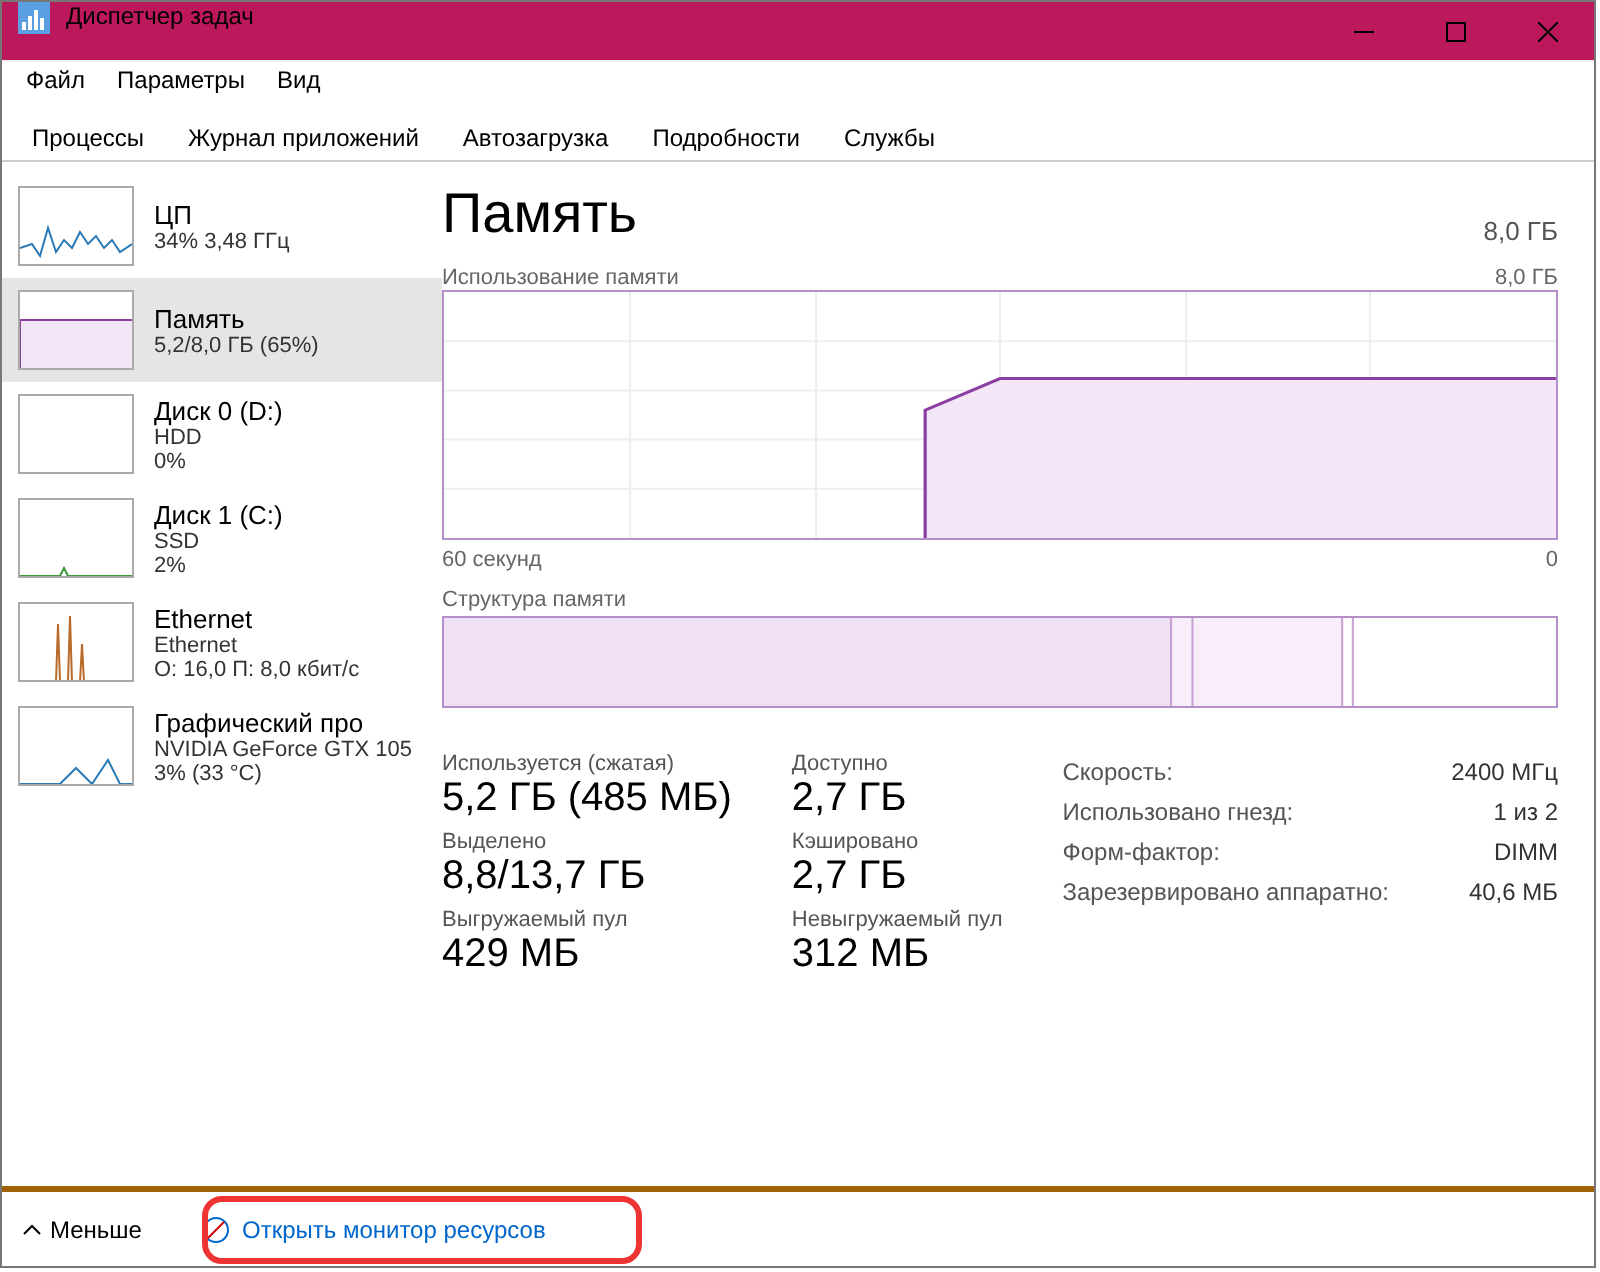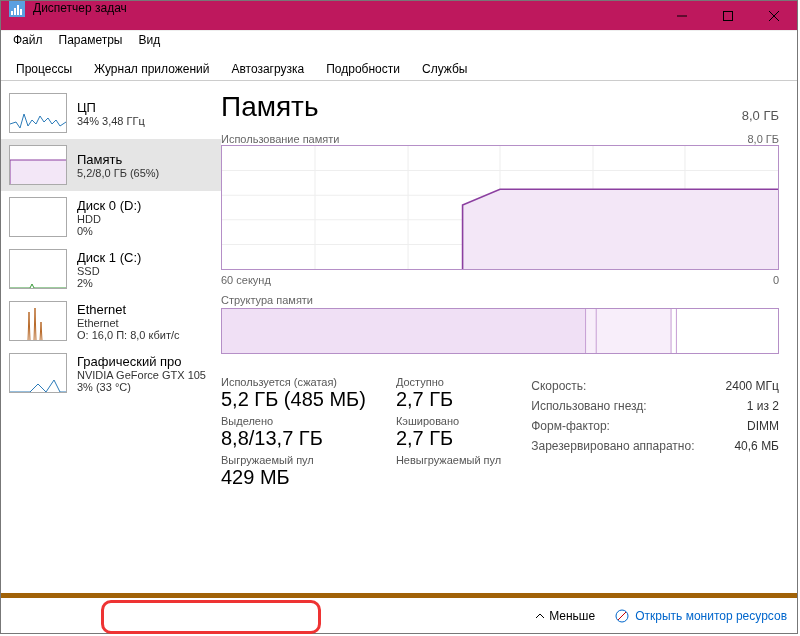--- a/index.html
+++ b/index.html
@@ -32,21 +32,21 @@
 .chart-xaxis { display: flex; justify-content: space-between; font-size: 11px; color: #666; margin-top: 4px;}
 .chart2-label { font-size: 11px; color: #666; margin-top: 8px;}
 .chart2 { border: 1px solid #b58fc7; height: 46px; margin-top: 2px; position: relative; background: #fff; }
 .stats { display: flex; margin-top: 22px; gap: 30px; }
 .stats-col { display: flex; flex-direction: column; gap: 0;}
 .stat-block { margin-bottom: 4px;}
 .stat-label { font-size: 11px; color: #555; }
 .stat-value { font-size: 20px; font-weight: 400; margin-top: 0; }
 .kv-row { display: flex; justify-content: space-between; font-size: 12px; color: #333; gap: 24px; line-height: 20px;}
 .kv-row .k { color: #555; min-width: 170px;}
-.footer { height: 40px; display: flex; align-items: center; padding: 0 10px; border-top: 5px solid #a16207; position: relative; justify-content: flex-end;}
+.footer { height: 40px; display: flex; align-items: center; padding: 0 10px; border-top: 3px solid #a16207; gap: 10px; position: relative;}
 .footer .less { display: flex; align-items: center; gap: 4px; font-size: 12px; }
 .footer .link { color: #0066cc; display: flex; align-items: center; gap: 6px; font-size: 12px; }
 .footer .highlight { border: 3px solid #e33; border-radius: 10px; position: absolute; left: 100px; top: 2px; width: 220px; height: 34px; pointer-events:none;}
 svg { display: block; }
 </style>
 </head>
 <body>
 
 <div class="window">
 
@@ -230,20 +230,21 @@
           <div class="stat-block">
               <div class="stat-label">Доступно</div>
               <div class="stat-value">2,7 ГБ</div>
             </div>
           <div class="stat-block">
               <div class="stat-label">Кэшировано</div>
               <div class="stat-value">2,7 ГБ</div>
             </div>
           <div class="stat-block">
               <div class="stat-label">Невыгружаемый пул</div>
+              <div class="stat-value">312 МБ</div>
             </div>
         </div>
         <div class="stats-col" style="flex:1; gap:0;">
           <div class="kv-row">
               <span class="k">Скорость:</span>
               <span>2400 МГц</span>
             </div>
           <div class="kv-row">
               <span class="k">Использовано гнезд:</span>
               <span>1 из 2</span>

